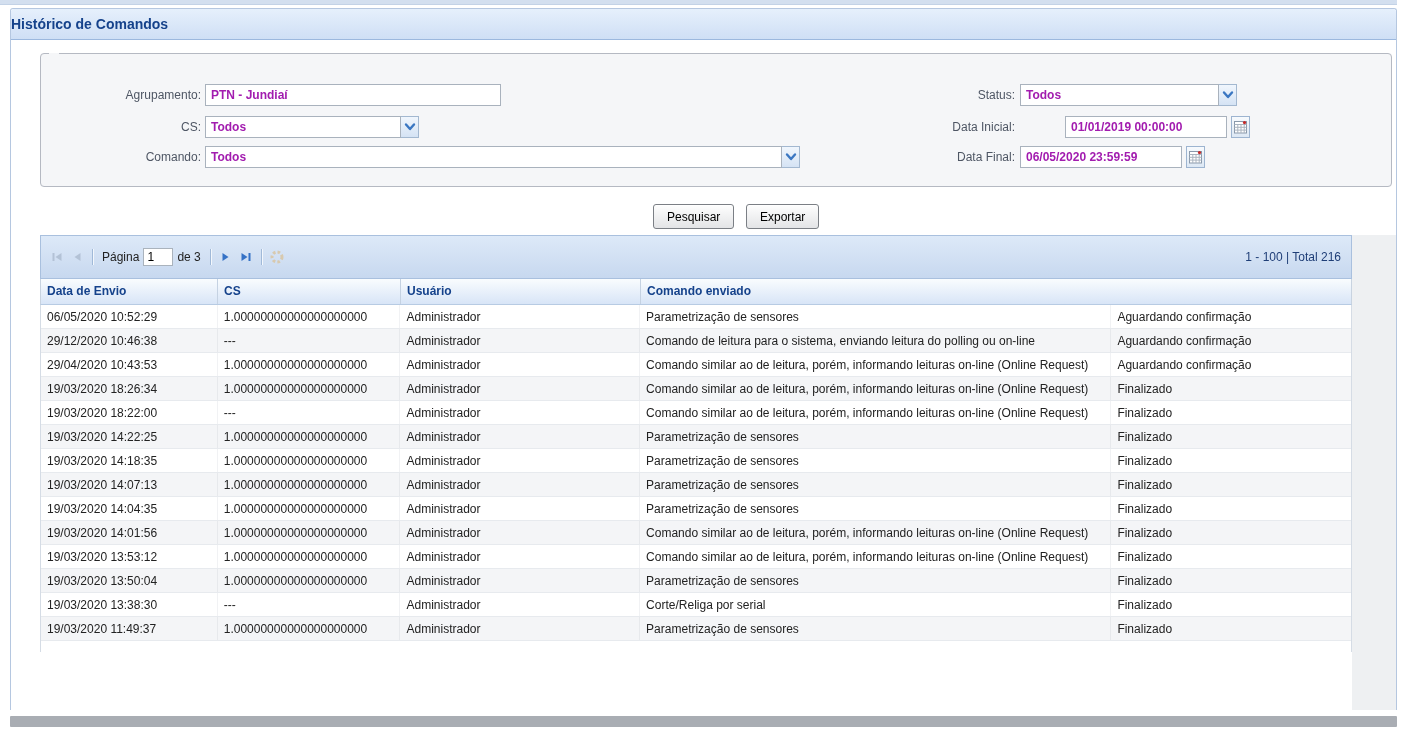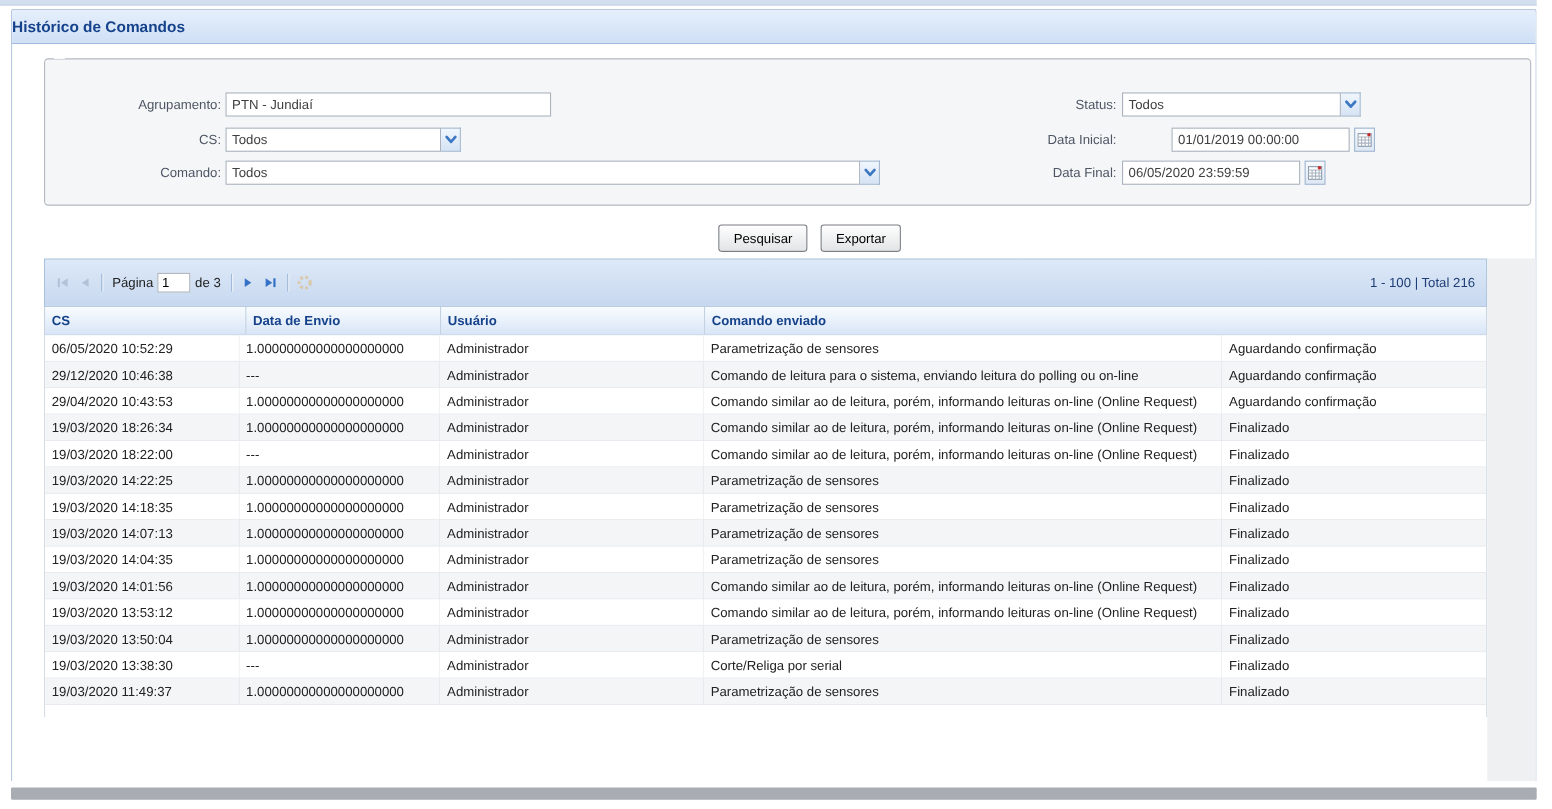--- a/index.html
+++ b/index.html
@@ -20,21 +20,21 @@
 
   .filters-box { position:absolute; left:29px; top:44px; width:1352px; height:134px;
     border:1px solid #b5b9c2; border-radius:4px; background:#f5f6f8; }
   .filters-box legend { width:10px; margin-left:8px; }
 
   .flabel { position:absolute; height:22px; line-height:22px; text-align:right; color:#4e5664; }
   .lab-left  { left:20px;  width:170px; }
   .lab-right { left:854px; width:150px; }
 
   .txt { position:absolute; height:22px; border:1px solid #a9b2bd; background:#fff;
-    padding:0 5px; font-family:inherit; font-size:12px; color:#404040; }
+    padding:0 5px; font-family:inherit; font-size:12px; color:#a21caf;font-weight:bold; }
   .combo-wrap { position:absolute; height:22px; display:flex; }
   .combo-wrap .txt { position:static; height:22px; flex:0 0 auto; }
   .trigger { width:18px; height:22px; border:1px solid #a3b8d0; border-left:none;
     background:linear-gradient(to bottom,#f0f6fd,#d5e3f4); display:flex;
     align-items:center; justify-content:center; cursor:pointer; }
   .cal-btn { width:19px; height:22px; margin-left:4px; border:1px solid #9db4d0;
     background:linear-gradient(to bottom,#f7fafd,#dde8f4); display:flex;
     align-items:center; justify-content:center; cursor:pointer; }
 
   .row1 { top:75px; } .row2 { top:107px; } .row3 { top:137px; }
@@ -195,22 +195,22 @@
       <span class="tb-ico">
         <svg width="16" height="16" viewBox="0 0 16 16">
             <circle cx="8" cy="8" r="5" fill="none" stroke="#d8c9ae" stroke-width="3" stroke-dasharray="2.6 2.1"></circle>
           </svg>
       </span>
       <span class="tb-spacer"></span>
       <span class="range-info">1 - 100 | Total 216</span>
     </div>
 
     <div class="thead">
+      <div class="th c0">Data de Envio</div>
       <div class="th c1">CS</div>
-      <div class="th c0">Data de Envio</div>
       <div class="th c2">Usuário</div>
       <div class="th c3">Comando enviado</div>
     </div>
 
     <div class="tbody" id="tbody">
         <div class="trow">
           <div class="cell c0">06/05/2020 10:52:29</div>
           <div class="cell c1">1.00000000000000000000</div>
           <div class="cell c2">Administrador</div>
           <div class="cell c3">Parametrização de sensores</div>

